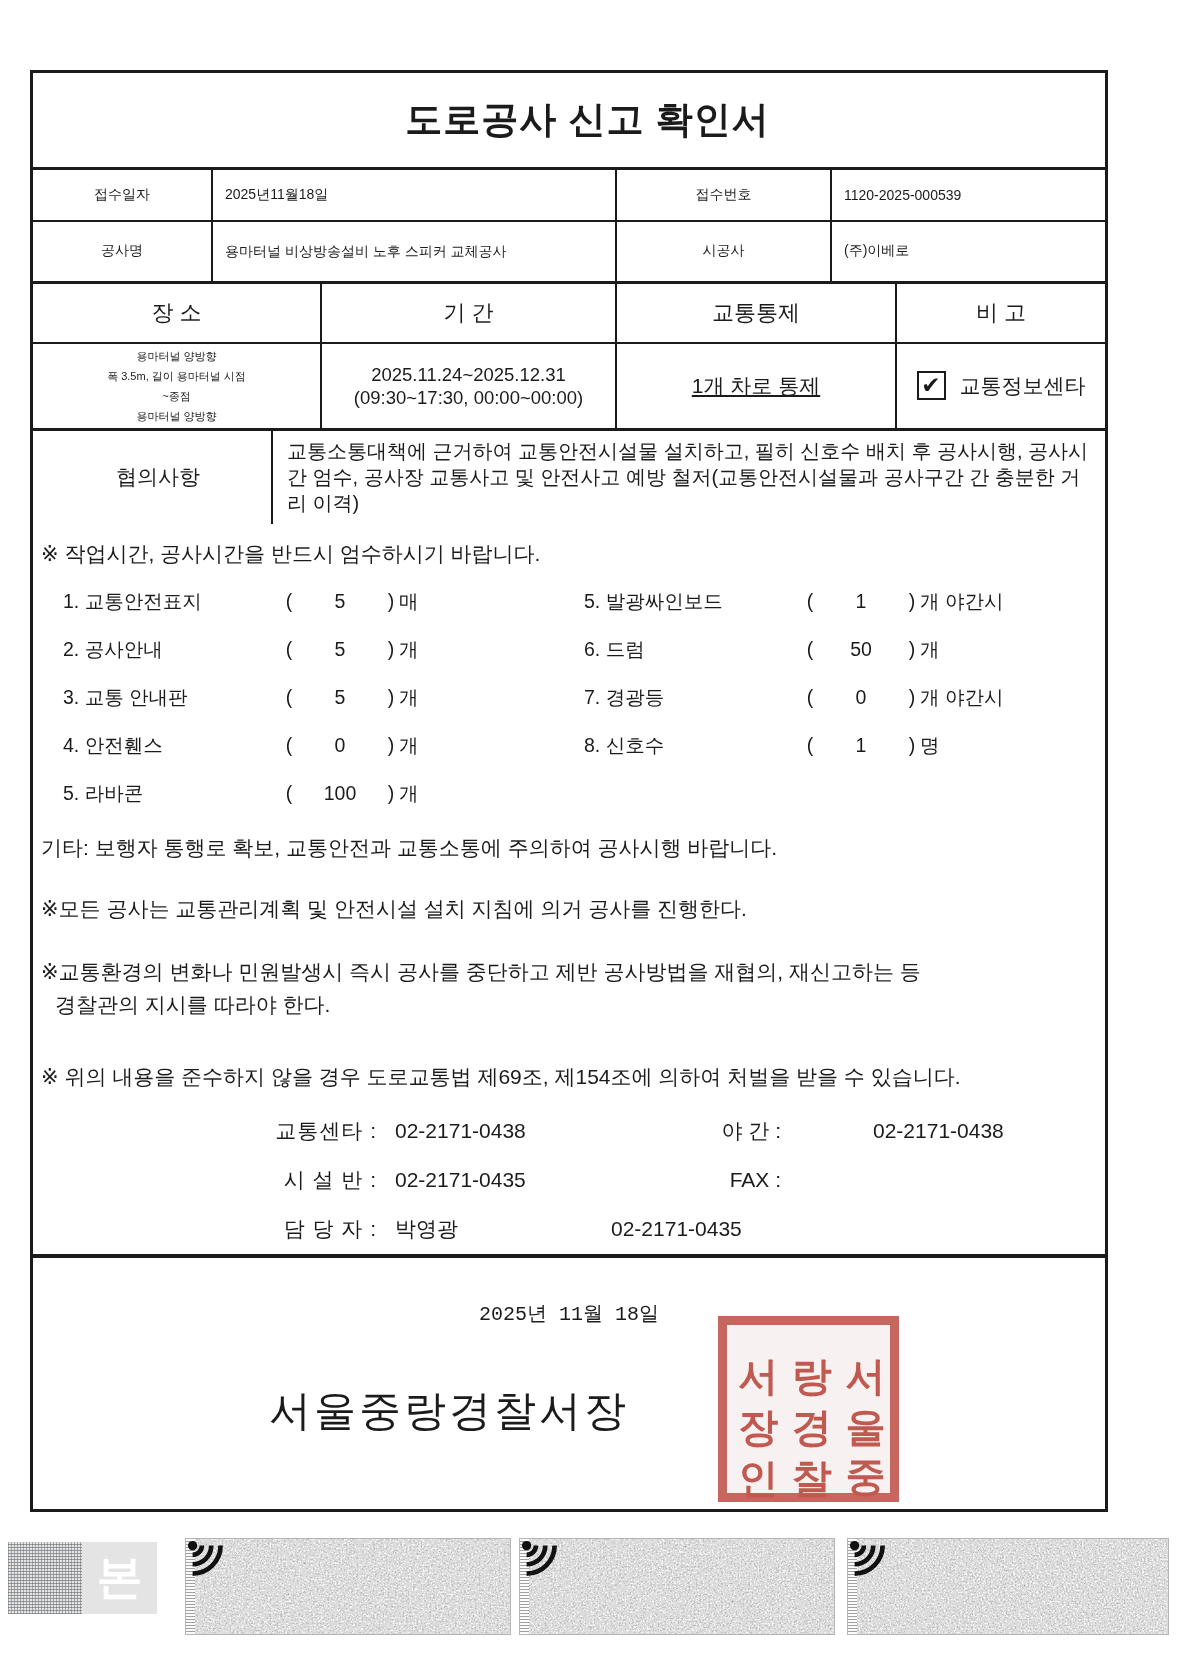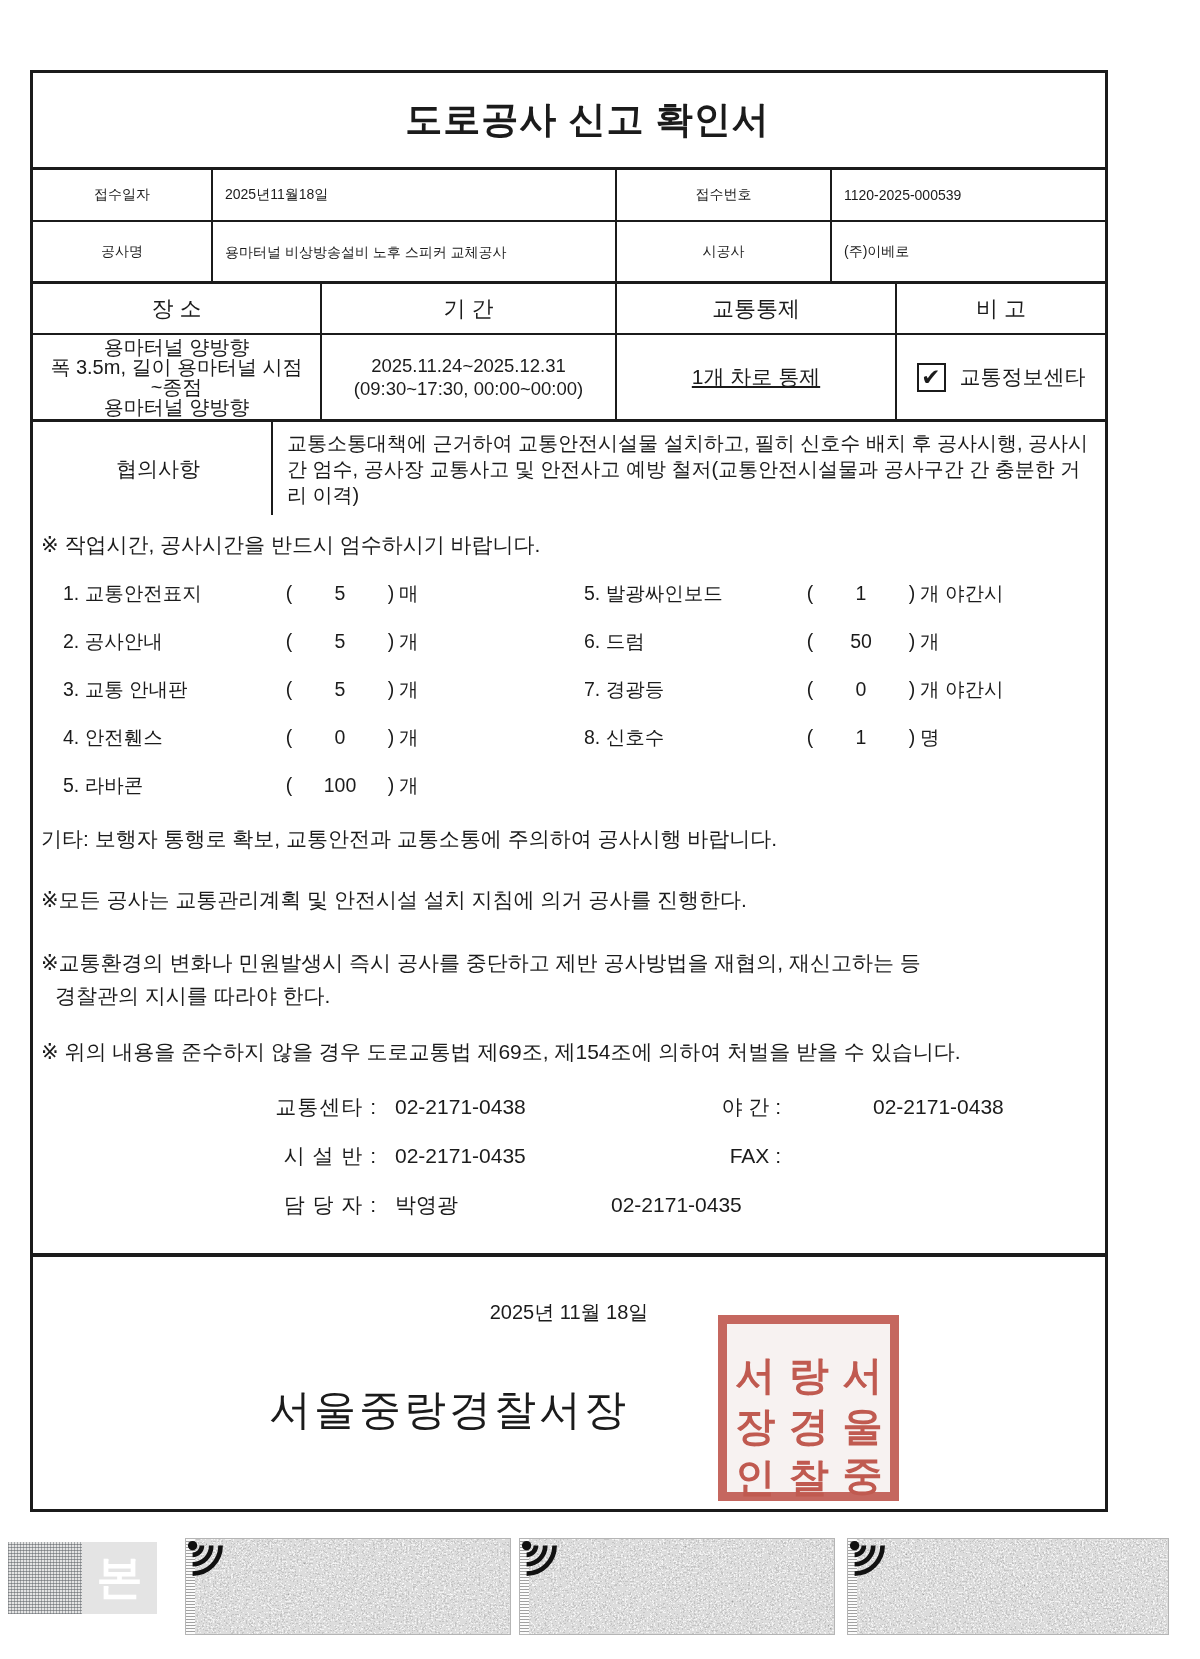--- a/index.html
+++ b/index.html
@@ -20,27 +20,27 @@
   .tbl-a .cell { border-left:2px solid #1b1b1b; display:flex; align-items:center;
                  font-size:14px; padding:2px 12px; }
   .tbl-a .cell.first { border-left:none; justify-content:center; }
   .tbl-a .cell.lab { justify-content:center; }
   .tbl-a .r1 { height:50px; }
   .tbl-a .r2 { height:61px; border-top:2px solid #1b1b1b; }
   .tbl-a .wrap2 { line-height:24px; }
 
   
   .tbl-b { display:grid; grid-template-columns:287px 295px 280px 1fr; border-top:3px solid #1b1b1b; }
-  .tbl-b .hcell { height:49px; border-left:2px solid #1b1b1b; display:flex;
+  .tbl-b .hcell { height:58px; border-left:2px solid #1b1b1b; display:flex;
                   align-items:center; justify-content:center; font-size:22px; }
   .tbl-b .hcell.first { border-left:none; }
   .tbl-b .dcell { height:86px; border-top:2px solid #1b1b1b; border-left:2px solid #1b1b1b;
                   display:flex; align-items:center; justify-content:center; text-align:center; }
   .tbl-b .dcell.first { border-left:none; }
-  .loc { font-size:20px; line-height:20px; }
+  .loc { font-size:11px; line-height:20px; }
   .period { font-size:18.5px; line-height:23px; padding:0 10px; }
   .tctl { font-size:21px;text-decoration:underline; }
   .remark { display:flex; align-items:center; gap:14px; font-size:21px; }
   .chk { width:29px; height:29px; border:2.5px solid #1b1b1b; display:flex;
          align-items:center; justify-content:center; font-size:23px; font-weight:bold; }
 
   
   .agree { display:grid; grid-template-columns:206px 1fr; border-top:3px solid #1b1b1b; min-height:96px; }
   .agree .lab { display:flex; align-items:center; justify-content:center; font-size:21px;padding-left:44px; }
   .agree .txt { border-left:2px solid #1b1b1b; font-size:20px; line-height:26px;
@@ -51,33 +51,33 @@
   .worknote { margin-top:16px; font-size:21px; }
   .eq { margin-top:10px; display:grid; grid-template-columns:515px 1fr; column-gap:6px; padding-left:22px; }
   .eq-col { display:flex; flex-direction:column; }
   .eq-item { height:48px; display:grid; grid-template-columns:218px 16px 86px 16px 1fr;
              align-items:center; font-size:19.5px; }
   .eq-item .qty { text-align:center; }
   .eq-item .par { text-align:center; }
   .etc { margin-top:16px; font-size:21px; }
   .note { margin-top:30px; font-size:21px; line-height:33px; }
   .note .l2 { padding-left:14px; }
-  .note4 { margin-top:26px; font-size:21px; }
+  .note4 { margin-top:42px; font-size:21px; }
 
   
   .contacts { margin-top:16px; }
   .c-row { height:49px; display:grid; grid-template-columns:336px 292px 112px 1fr; align-items:center; font-size:21px; }
   .c-row .lab { text-align:right; letter-spacing:1px; }
   .c-row .val { padding-left:18px; }
   .c-row .lab2 { text-align:right; }
   .c-row .val2 { padding-left:92px; }
   .c-row .phone3 { grid-column:3 / span 2; padding-left:0; margin-left:-58px; }
 
   
-  .bottom { margin-top:auto; height:256px; border-top:4px solid #1b1b1b; position:relative; }
+  .bottom { margin-top:auto; height:256px; border-top:4px solid #1b1b1b; position:relative;font-family:Liberation Mono, monospace; }
   .b-date { text-align:center; margin-top:42px; font-size:20px; }
   .b-signer { text-align:center; margin-top:56px; font-size:42px; letter-spacing:3px;
               position:relative; z-index:2; margin-right:240px; }
   .stamp { position:absolute; left:685px; top:58px; width:181px; height:186px;
            border:9px solid rgba(186,72,62,0.82); background:#f7f2f1; z-index:1;
            display:flex; align-items:center; justify-content:center; }
   .stamp-text { writing-mode:vertical-rl; font-size:40px; font-weight:bold; line-height:1.34;
                 letter-spacing:11px; color:#c05a50; filter:blur(0.4px); height:160px; }
 
   

